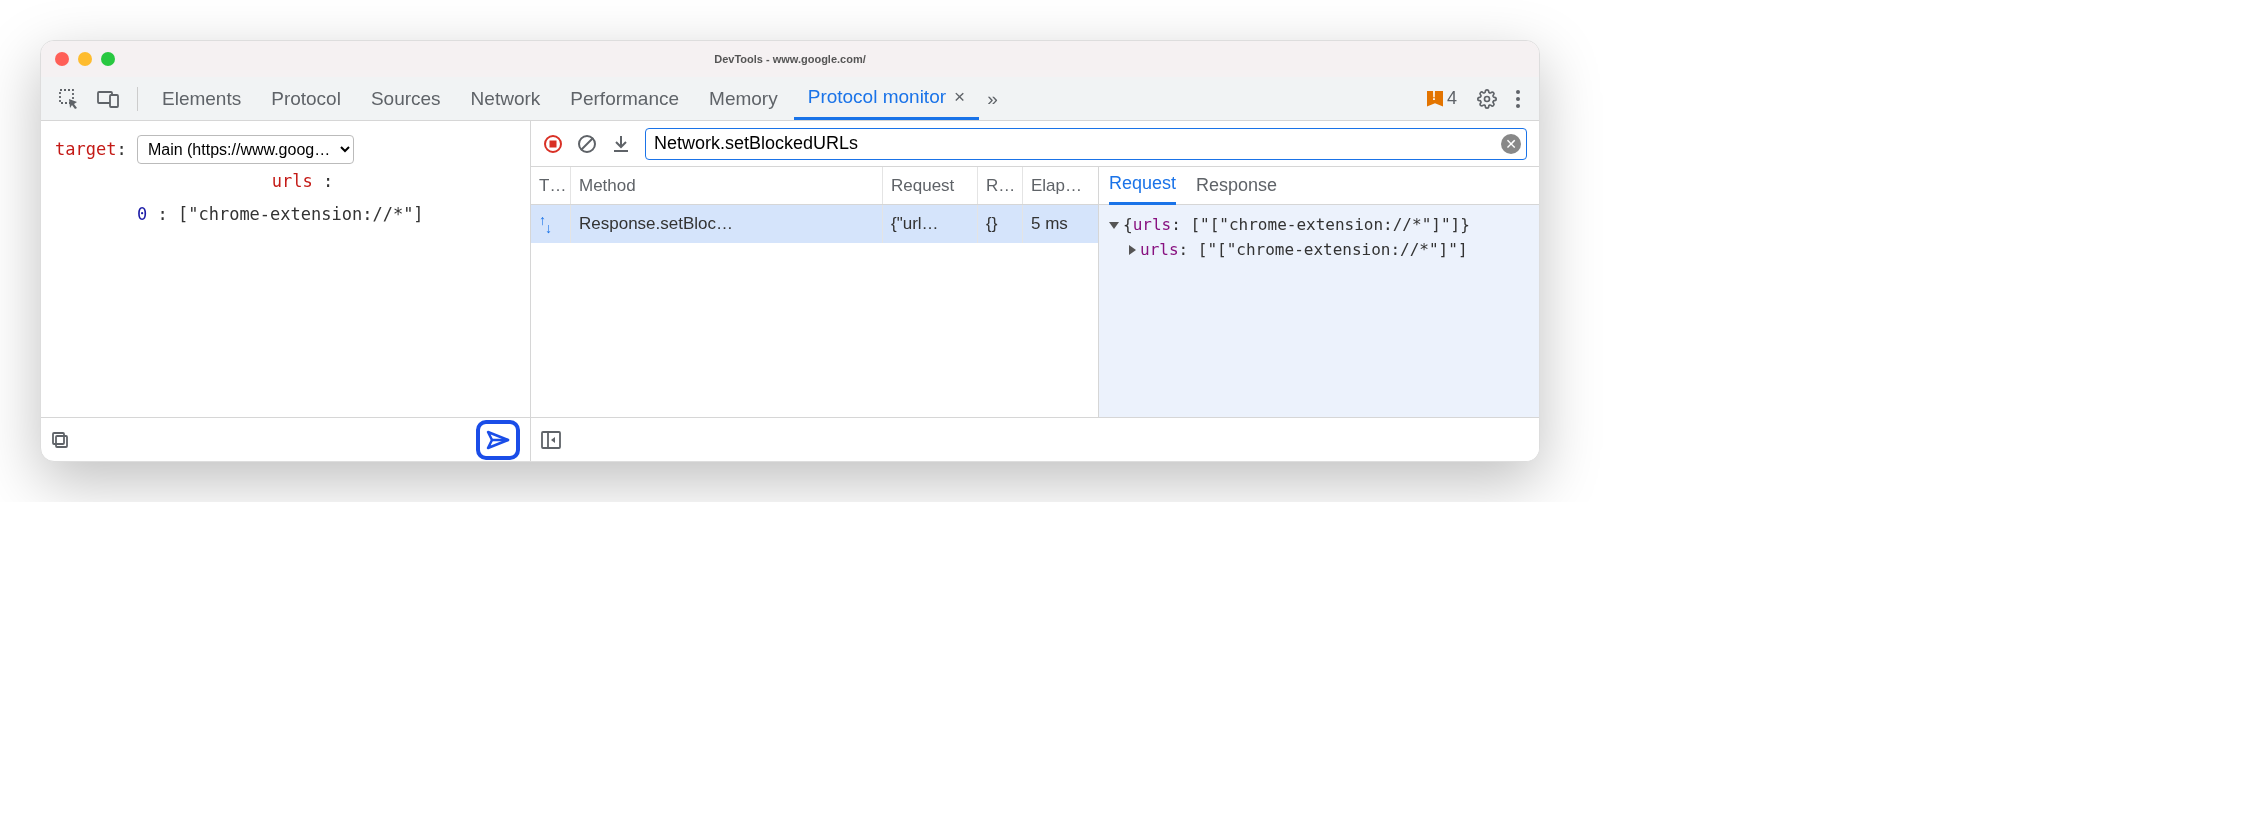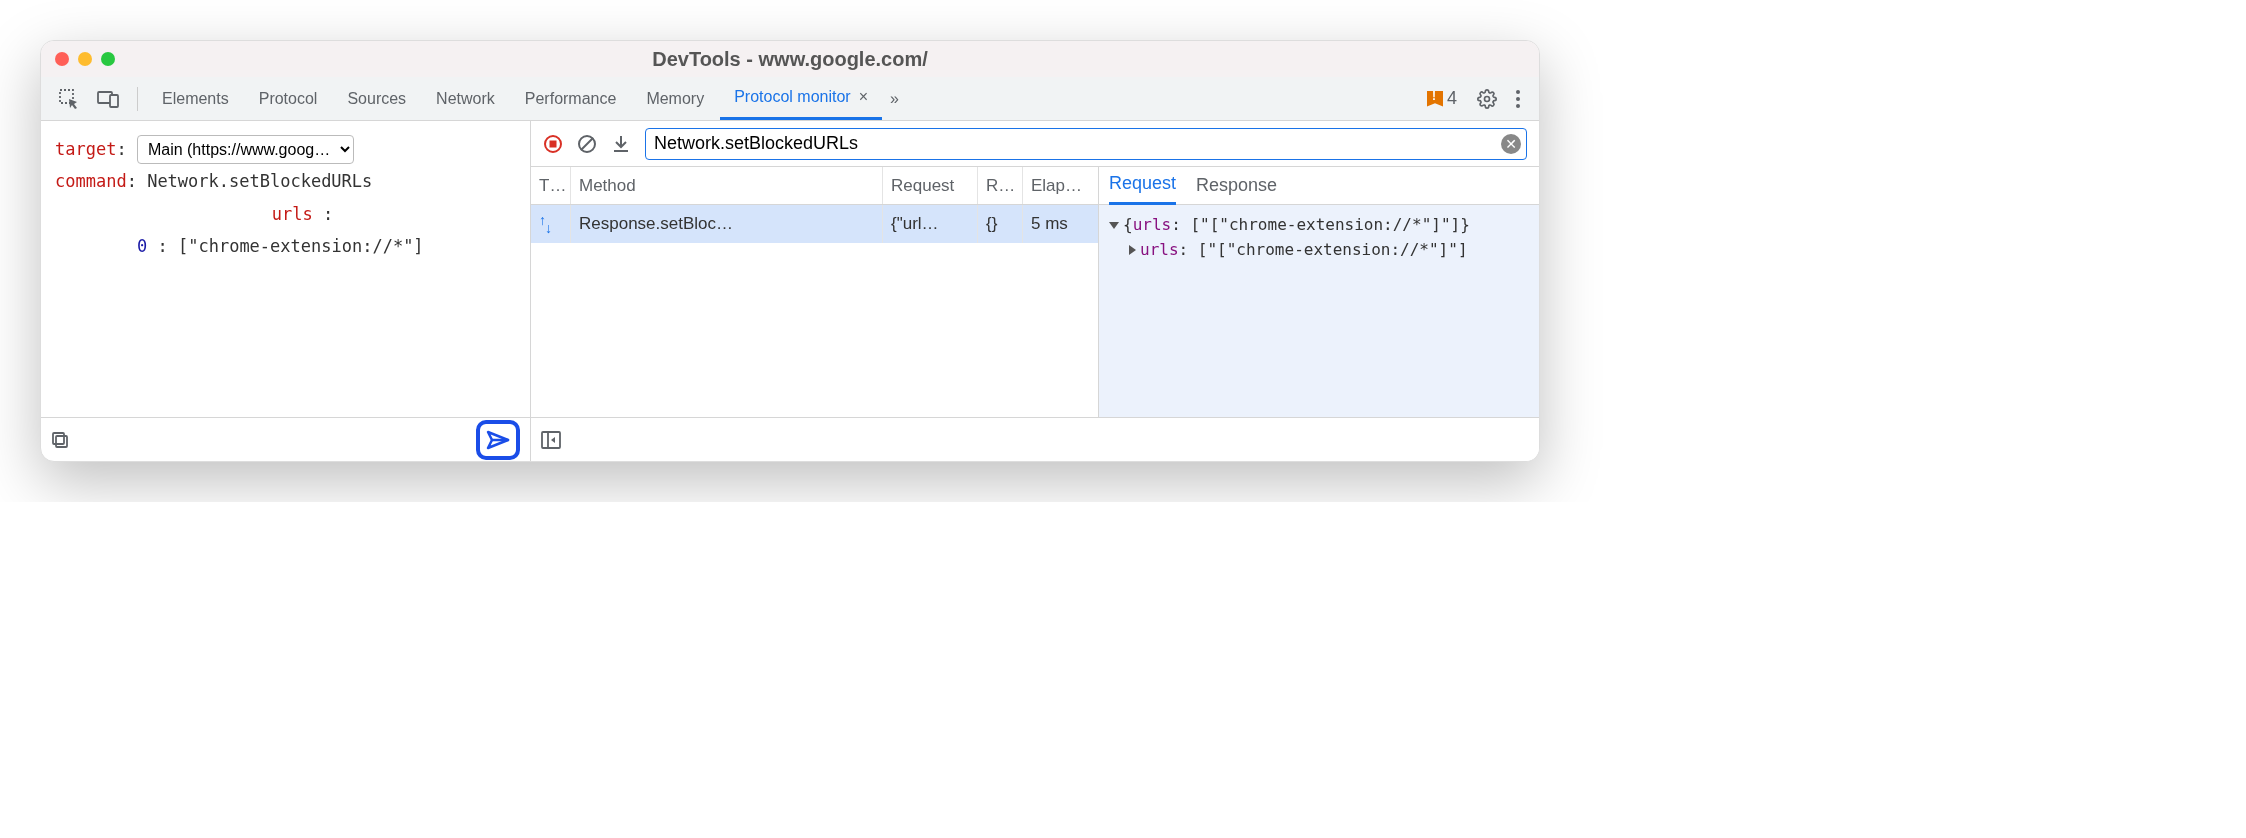--- a/index.html
+++ b/index.html
@@ -25,34 +25,34 @@
     display: flex;
     align-items: center;
     padding: 0 14px;
     position: relative;
   }
   .traffic { display: flex; gap: 9px; }
   .dot { width: 14px; height: 14px; border-radius: 50%; }
   .dot.red { background: #ff5f57; }
   .dot.yellow { background: #febc2e; }
   .dot.green { background: #28c840; }
-  .title-text { position: absolute; left:0; right:0; text-align:center; font-weight:600; color:#555; font-size:20px; pointer-events:none; }
+  .title-text { position: absolute; left:0; right:0; text-align:center; font-weight:600; color:#555; font-size:11px; pointer-events:none; }
   .tabbar {
     height: 44px;
     background: #f1f3f4;
     border-bottom: 1px solid #d6d6d6;
     display: flex;
     align-items: center;
     padding: 0 10px;
     gap: 2px;
     color: #5f6368;
   }
   .tabbar .icon-btn { padding: 6px 8px; display:flex; align-items:center; justify-content:center; }
   .tabbar .divider { width:1px; height:24px; background:#ccc; margin:0 8px; }
-  .tab { padding: 0 14px; height:100%; display:flex; align-items:center; cursor:pointer; font-size:16px; }
+  .tab { padding: 0 14px; height:100%; display:flex; align-items:center; cursor:pointer; font-size:19px; }
   .tab.active { color:#1a73e8; border-bottom:3px solid #1a73e8; font-weight:500;align-items:center; }
   .tab .close-x { margin-left:8px; color:#5f6368; }
   .spacer { flex:1; }
   .badge { display:flex; align-items:center; gap:4px; color:#5f6368; margin-right:10px; }
   .badge-ico { width:16px; height:16px; background:#e37400; clip-path: polygon(0 0, 100% 0, 100% 100%, 50% 80%, 0 100%); position:relative; }
   .badge-ico::after { content:"!"; color:#fff; position:absolute; left:5px; top:-2px; font-size:12px; font-weight:bold; }
   .body {
     display:flex;
     height: 340px;
   }
@@ -203,24 +203,20 @@
   <div class="body">
 
     <div class="left-pane">
       <div class="editor">
         <div>
           <span class="key">target</span>:
           <select>
             <option>Main (https://www.goog…</option>
           </select>
         </div>
-        <div>
-          <span class="key">command</span>:
-          <span>Network.setBlockedURLs</span>
-        </div>
         <div class="indent1">
           <span class="key">urls</span> :
         </div>
         <div class="indent2">
           <span class="num">0</span> :
           <span>["chrome-extension://*"]</span>
         </div>
       </div>
       <div class="left-footer">
         <div class="icon-btn">

